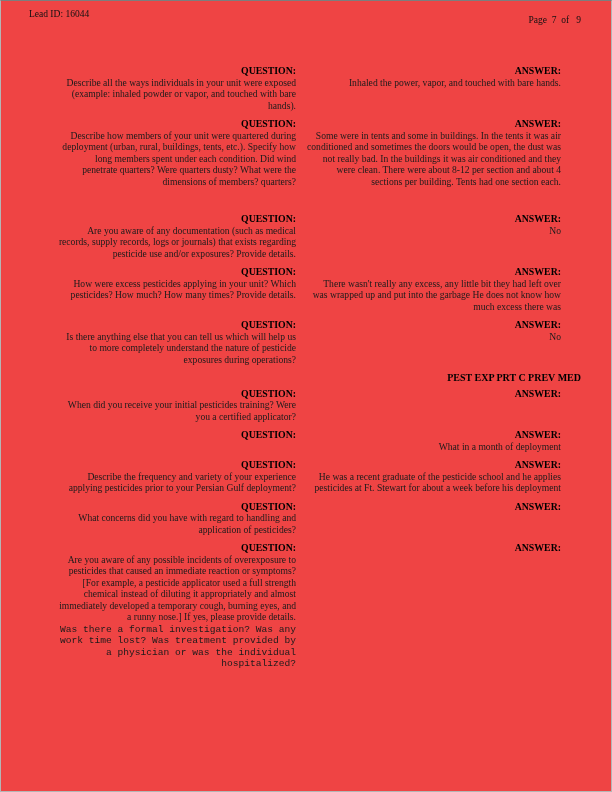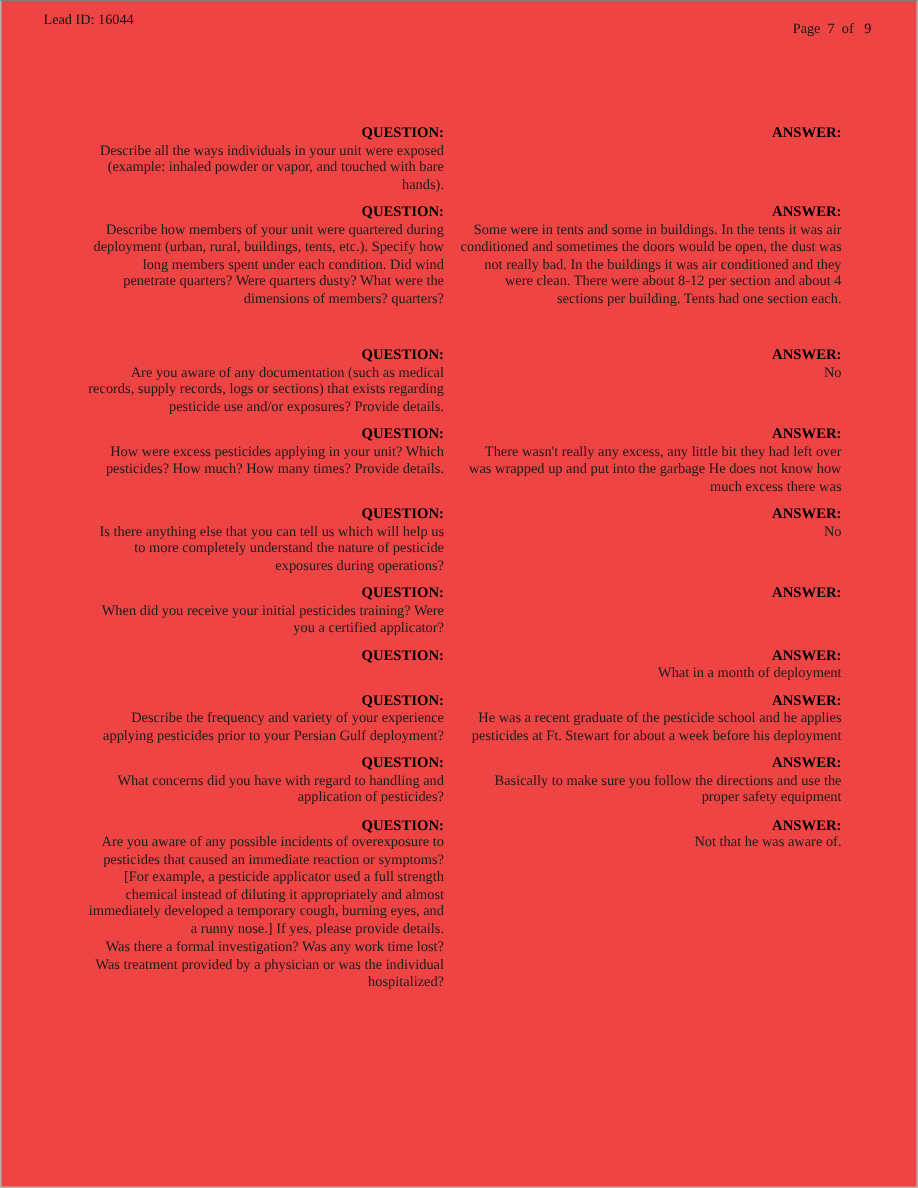--- a/index.html
+++ b/index.html
@@ -22,35 +22,35 @@
   .page-header {
     display: flex;
     justify-content: space-between;
     align-items: flex-start;
     padding: 8px 30px 0 28px;
     font-size: 9.5px;
     color: #111;
   }
   .page-num { margin-top: 6px; white-space: pre; }
   .content {
-    margin: 58px 30px 0 57px; 
+    margin: 40px 30px 0 57px; 
     font-size: 9.6px;
     line-height: 11.5px;
   }
   .qa-row { display: flex; margin-bottom: 7px; }
   .qa-row.gap-xl { margin-bottom: 26px; }
   .q-col { width: 248px; padding-right: 10px; flex: 0 0 auto; }
   .a-col { width: 277px; padding-right: 22px; flex: 0 0 auto; }
   .qa-label {
     font-weight: bold;
     font-size: 9.8px;
     color: #000;
   }
   .q-text, .a-text { color: #1b1b1b; }
-  .q-text-2 { margin-top: 1px; }
+  .q-text-2 { margin-top: 1px; font-family: Liberation Mono, monospace; }
   .section-heading {
     font-weight: bold;
     font-size: 10px;
     color: #000;
     margin: 0 0 4px 0;
   }
 </style>
 </head>
 <body>
 
@@ -63,38 +63,39 @@
 
   <div class="content">
 
     <div class="qa-row">
       <div class="q-col">
         <div class="qa-label">QUESTION:</div>
         <div class="q-text">Describe all the ways individuals in your unit were exposed (example: inhaled powder or vapor, and touched with bare hands).</div>
       </div>
       <div class="a-col">
         <div class="qa-label">ANSWER:</div>
+        <div class="a-text">Inhaled the power, vapor, and touched with bare hands.</div>
       </div>
     </div>
 
     <div class="qa-row gap-xl">
       <div class="q-col">
         <div class="qa-label">QUESTION:</div>
         <div class="q-text">Describe how members of your unit were quartered during deployment (urban, rural, buildings, tents, etc.). Specify how long members spent under each condition. Did wind penetrate quarters?  Were quarters dusty? What were the dimensions of members? quarters?</div>
       </div>
       <div class="a-col">
         <div class="qa-label">ANSWER:</div>
         <div class="a-text">Some were in tents and some in buildings.  In the tents it was air conditioned and sometimes the doors would be open, the dust was not really bad.  In the buildings it was air conditioned and they were clean.  There were about 8-12 per section and about 4 sections per building.  Tents had one section each.</div>
       </div>
     </div>
 
     <div class="qa-row">
       <div class="q-col">
         <div class="qa-label">QUESTION:</div>
-        <div class="q-text">Are you aware of any documentation (such as medical records, supply records, logs or sections) that exists regarding pesticide use and/or exposures?  Provide details.</div>
+        <div class="q-text">Are you aware of any documentation (such as medical records, supply records, logs or journals) that exists regarding pesticide use and/or exposures?  Provide details.</div>
       </div>
       <div class="a-col">
         <div class="qa-label">ANSWER:</div>
         <div class="a-text">No</div>
       </div>
     </div>
 
     <div class="qa-row">
       <div class="q-col">
         <div class="qa-label">QUESTION:</div>
@@ -110,20 +111,21 @@
       <div class="q-col">
         <div class="qa-label">QUESTION:</div>
         <div class="q-text">Is there anything else that you can tell us which will help us to more completely understand the nature of pesticide exposures during operations?</div>
       </div>
       <div class="a-col">
         <div class="qa-label">ANSWER:</div>
         <div class="a-text">No</div>
       </div>
     </div>
 
+    <div class="section-heading">PEST EXP PRT C PREV MED</div>
 
     <div class="qa-row">
       <div class="q-col">
         <div class="qa-label">QUESTION:</div>
         <div class="q-text">When did you receive your initial pesticides training? Were you a certified applicator?</div>
       </div>
       <div class="a-col">
         <div class="qa-label">ANSWER:</div>
       </div>
     </div>
@@ -149,30 +151,28 @@
       </div>
     </div>
 
     <div class="qa-row">
       <div class="q-col">
         <div class="qa-label">QUESTION:</div>
         <div class="q-text">What concerns did you have with regard to handling and application of pesticides?</div>
       </div>
       <div class="a-col">
         <div class="qa-label">ANSWER:</div>
-        <div class="a-text">Basically to make sure you follow the directions and use the proper safety equipment</div>
       </div>
     </div>
 
     <div class="qa-row">
       <div class="q-col">
         <div class="qa-label">QUESTION:</div>
         <div class="q-text">Are you aware of any possible incidents of overexposure to pesticides that caused an immediate reaction or symptoms?  [For example, a pesticide applicator used a full strength chemical instead of diluting it appropriately and almost immediately developed a temporary cough, burning eyes, and a runny nose.]  If yes, please provide details.</div>
         <div class="q-text q-text-2">Was there a formal investigation?  Was any work  time lost?  Was treatment provided by a physician or was the individual hospitalized?</div>
       </div>
       <div class="a-col">
         <div class="qa-label">ANSWER:</div>
-        <div class="a-text">Not that he was aware of.</div>
       </div>
     </div>
 
   </div>
 </div>
 
 </body></html>

